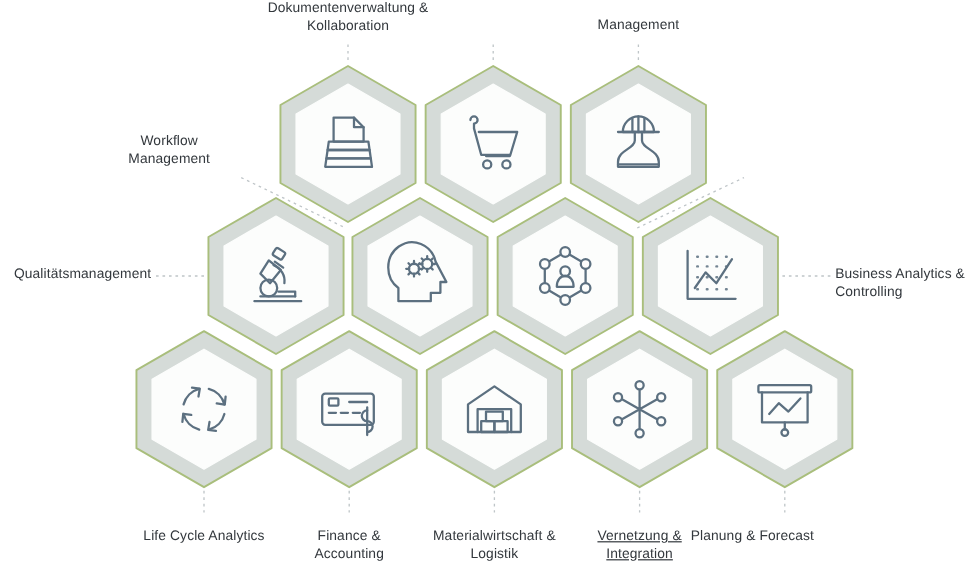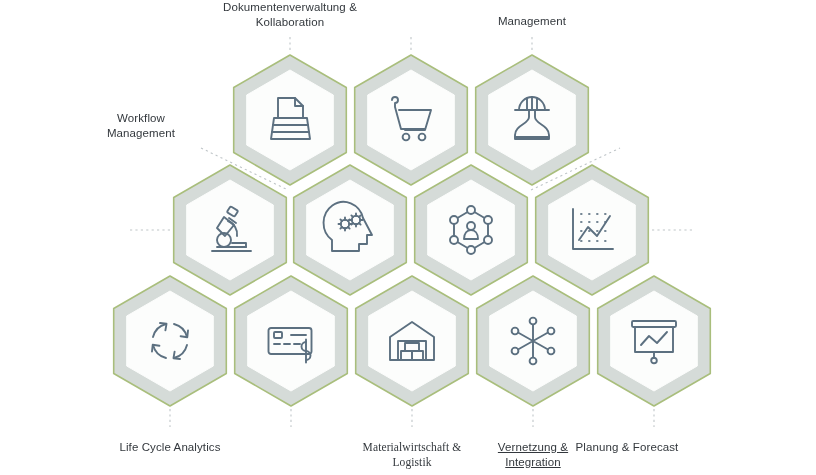--- a/index.html
+++ b/index.html
@@ -215,27 +215,32 @@
 
 <div class="label" style="left:190px;top:0px;width:200px;">Dokumentenverwaltung &amp;
 Kollaboration</div>
 
 
 <div class="label" style="left:472px;top:14px;width:120px;">Management</div>
 
 <div class="label" style="left:81px;top:111px;width:120px;">Workflow
 Management</div>
 
-
-
+<div class="label left" style="left:0px;top:222px;width:126px;">Qualitätsmanagement</div>
+
+
+<div class="label right" style="left:696px;top:222px;width:120px;">Business Analytics &amp;
+Controlling</div>
 
 <div class="label" style="left:90px;top:440px;width:160px;">Life Cycle Analytics</div>
 
-
-<div class="label" style="left:342px;top:440px;width:140px;font-family:Liberation Serif, serif;">Materialwirtschaft &amp;
+<div class="label" style="left:231px;top:440px;width:120px;">Finance &amp;
+Accounting</div>
+
+<div class="label" style="left:342px;top:440px;width:140px;">Materialwirtschaft &amp;
 Logistik</div>
 
 <div class="label" style="left:473px;top:440px;width:120px;text-decoration:underline;">Vernetzung &amp;
 Integration</div>
 
 <div class="label" style="left:562px;top:440px;width:130px;">Planung &amp; Forecast</div>
 
 </div>
 
 </body></html>

